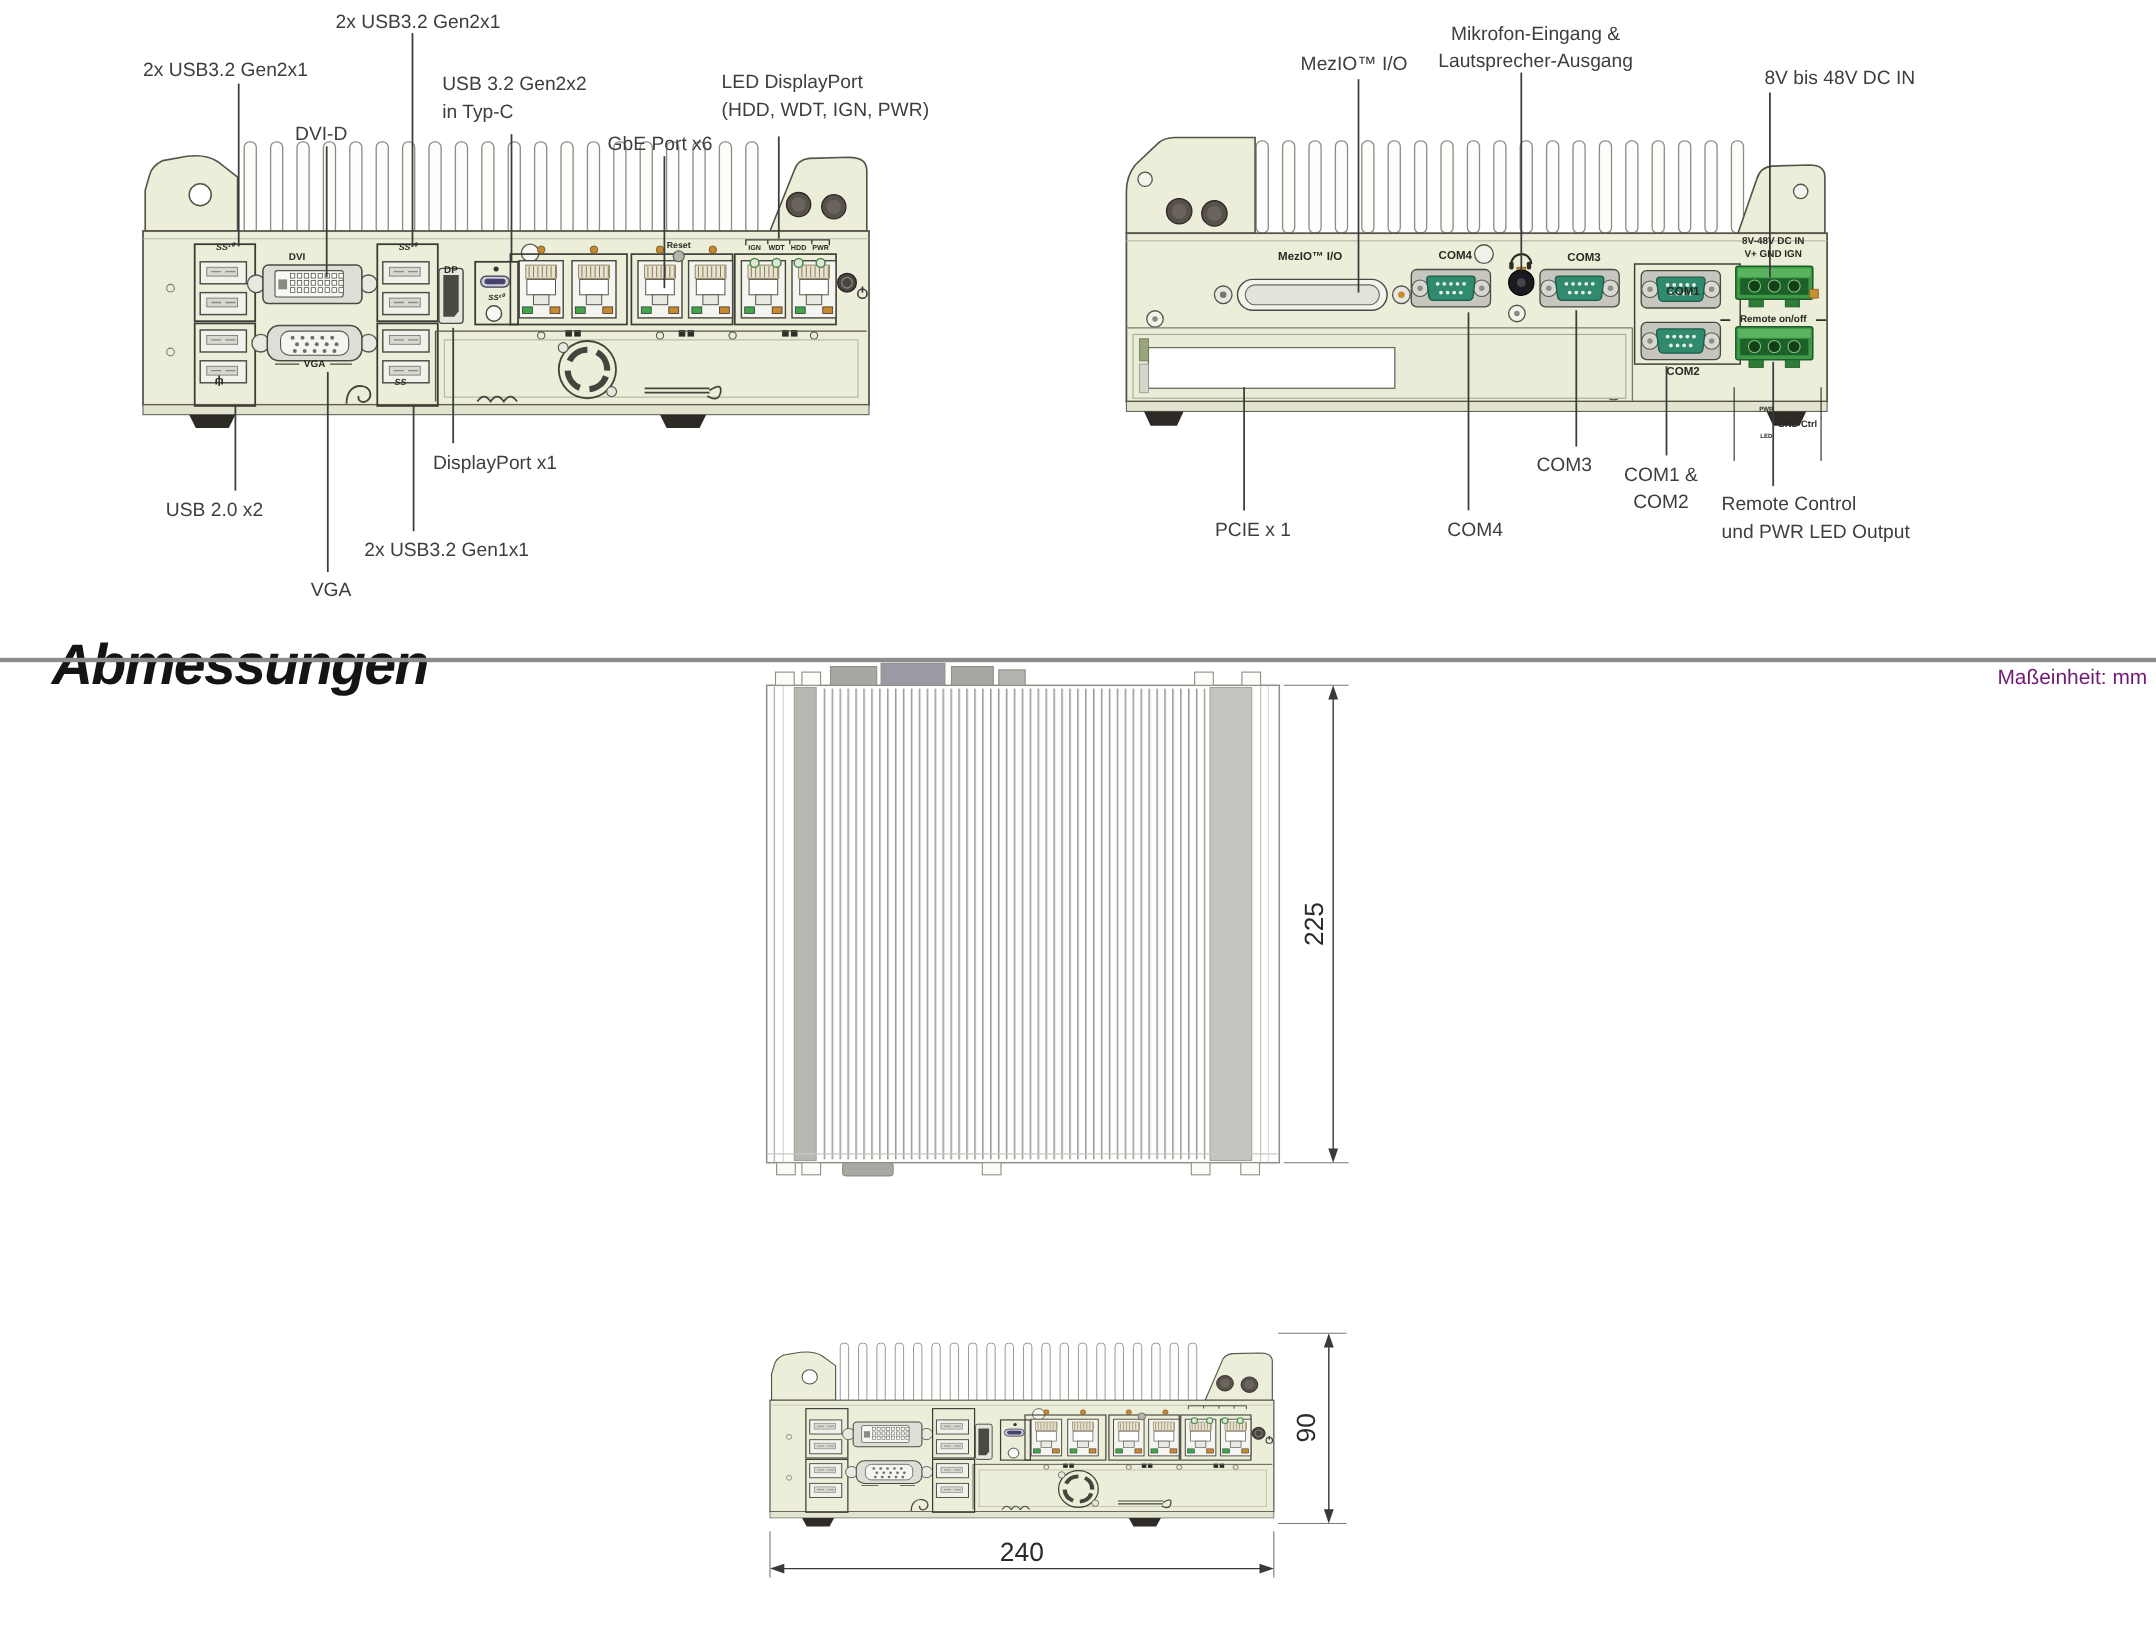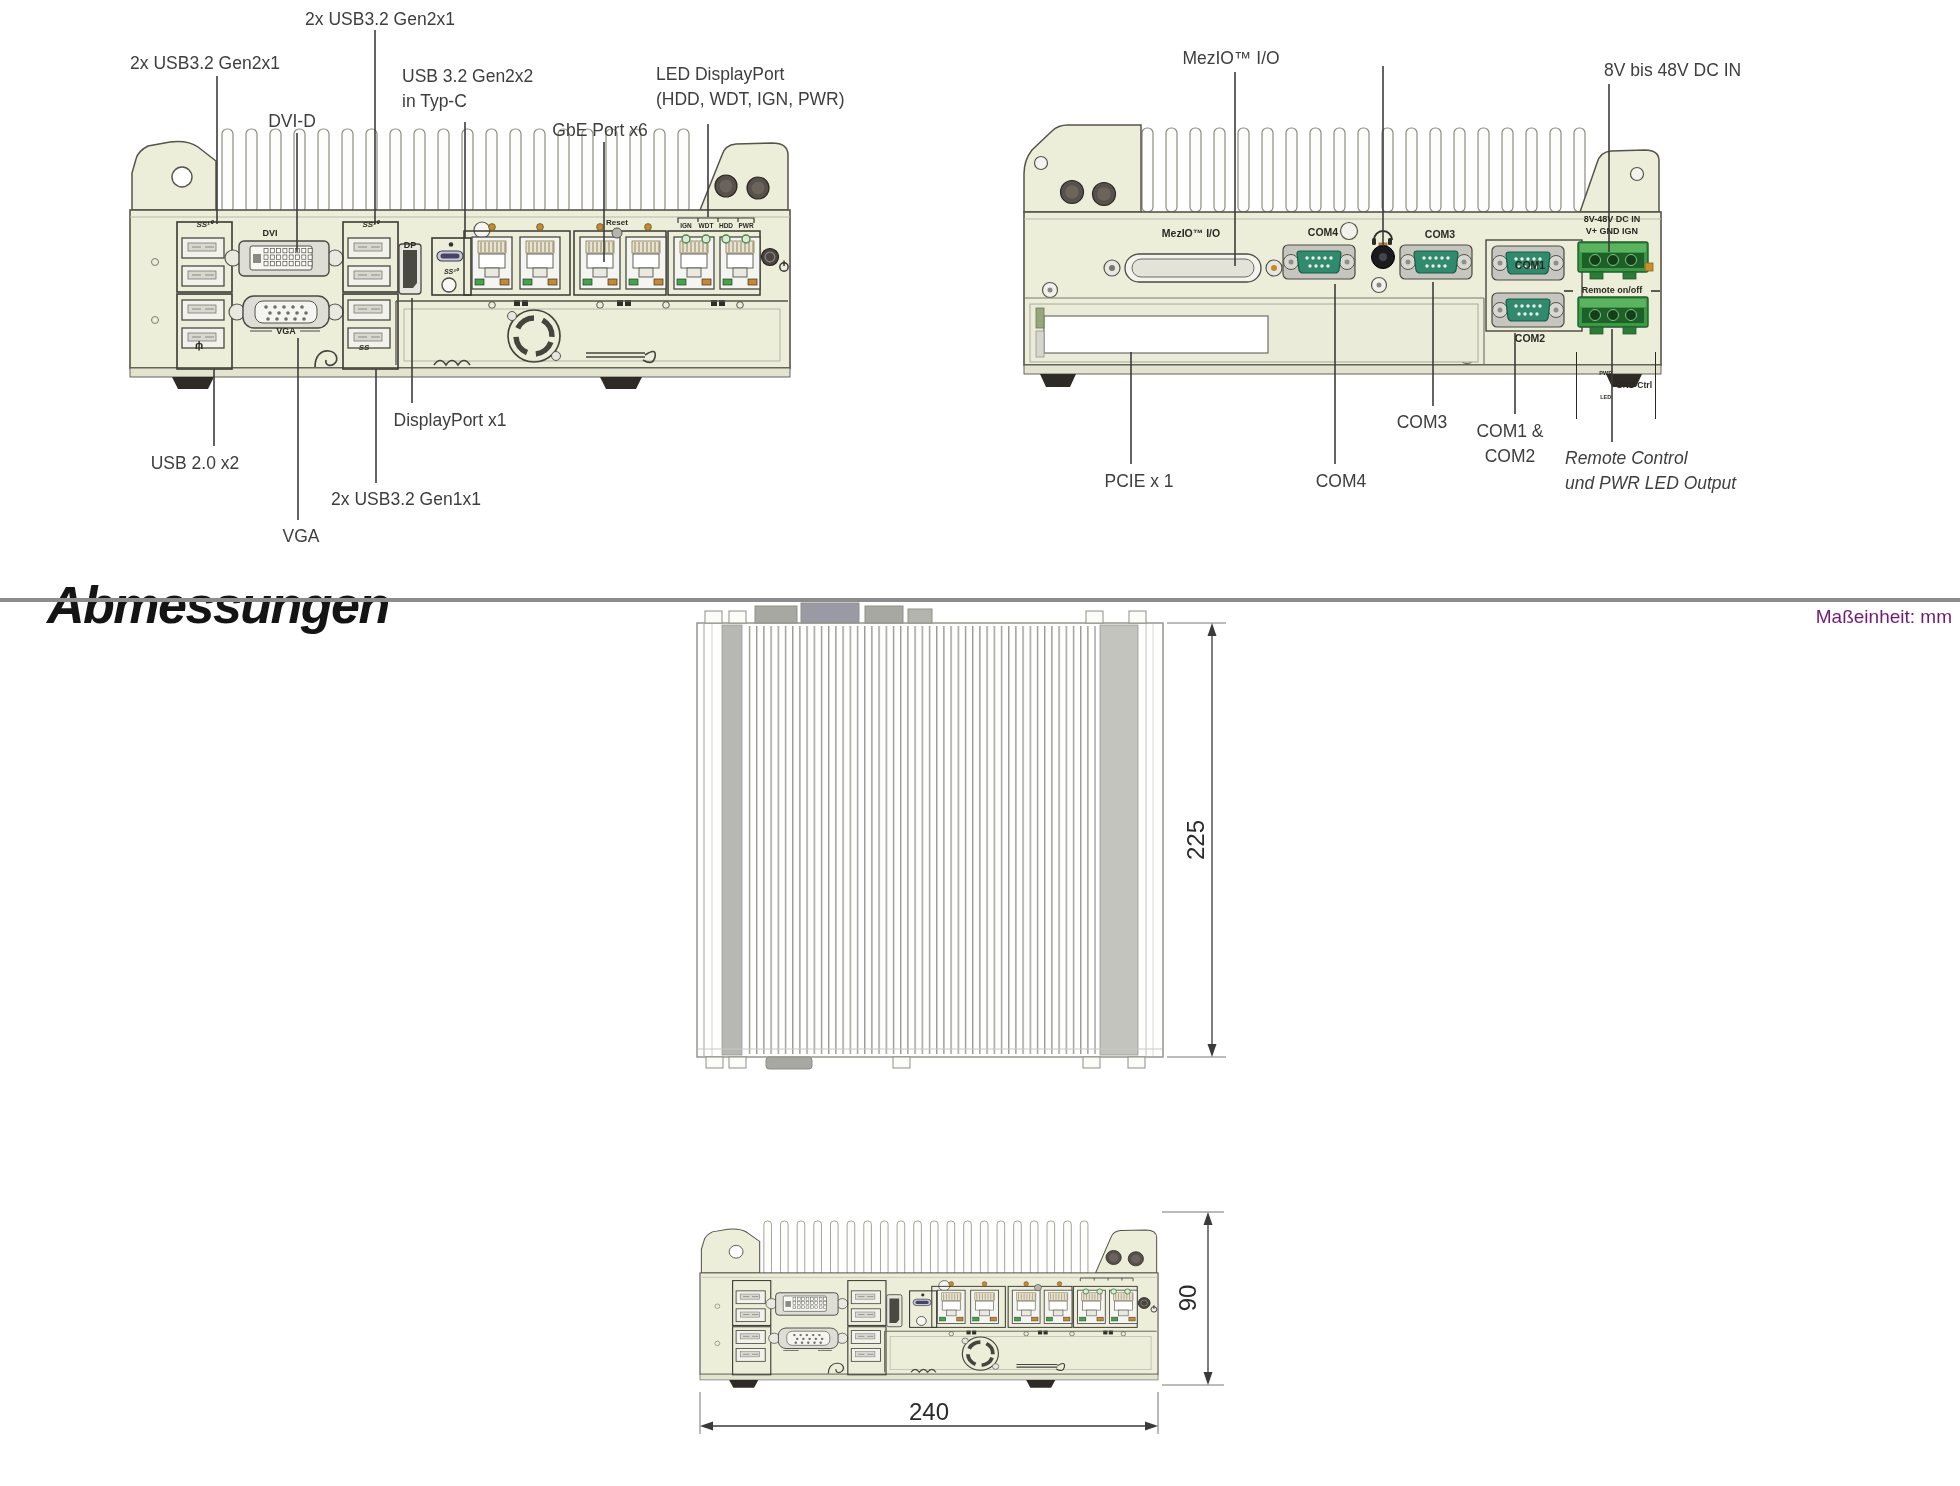--- a/index.html
+++ b/index.html
@@ -423,27 +423,29 @@
 in Typ-C</div>
 <div class="label center" style="left:520px;top:118px;width:160px;">GbE Port x6</div>
 <div class="label" style="left:656px;top:62px;width:210px;">LED DisplayPort
 (HDD, WDT, IGN, PWR)</div>
 <div class="label center" style="left:115px;top:451px;width:160px;">USB 2.0 x2</div>
 <div class="label center" style="left:241px;top:524px;width:120px;">VGA</div>
 <div class="label center" style="left:296px;top:487px;width:220px;">2x USB3.2 Gen1x1</div>
 <div class="label center" style="left:360px;top:408px;width:180px;">DisplayPort x1</div>
 
 <div class="label center" style="left:1121px;top:46px;width:220px;">MezIO™ I/O</div>
+<div class="label center" style="left:1276px;top:18px;width:240px;">Mikrofon-Eingang &amp;
+Lautsprecher-Ausgang</div>
 <div class="label" style="left:1563px;top:58px;width:220px;margin-left:41px;">8V bis 48V  DC IN</div>
 <div class="label center" style="left:1362px;top:410px;width:120px;">COM3</div>
 <div class="label center" style="left:1450px;top:419px;width:120px;">COM1 &amp;
 COM2</div>
 <div class="label center" style="left:1059px;top:469px;width:160px;">PCIE x 1</div>
 <div class="label center" style="left:1261px;top:469px;width:160px;">COM4</div>
-<div class="label" style="left:1565px;top:446px;width:230px;font-style:italic;">Remote Control
+<div class="label" style="left:1565px;top:446px;width:230px;">Remote Control
 und PWR LED Output</div>
 
 <div class="printed p8" style="left:177px;top:220px;width:55px;font-style:italic;">SS¹⁰</div>
 <div class="printed p9" style="left:240px;top:228px;width:60px;">DVI</div>
 <div class="printed p8" style="left:343px;top:220px;width:55px;font-style:italic;">SS¹⁰</div>
 <div class="printed p9" style="left:385px;top:230px;width:50px;margin-top:10px;">DP</div>
 <div class="printed p7" style="left:437px;top:268px;width:28px;font-style:italic;">SS²⁰</div>
 <div class="printed p9" style="left:266px;top:326px;width:40px;">VGA</div>
 <div class="printed p8" style="left:350px;top:343px;width:28px;font-style:italic;">SS</div>
 <div class="printed" style="left:185px;top:340px;width:28px;font-size:11px;"><span class="flip">ψ</span></div>

